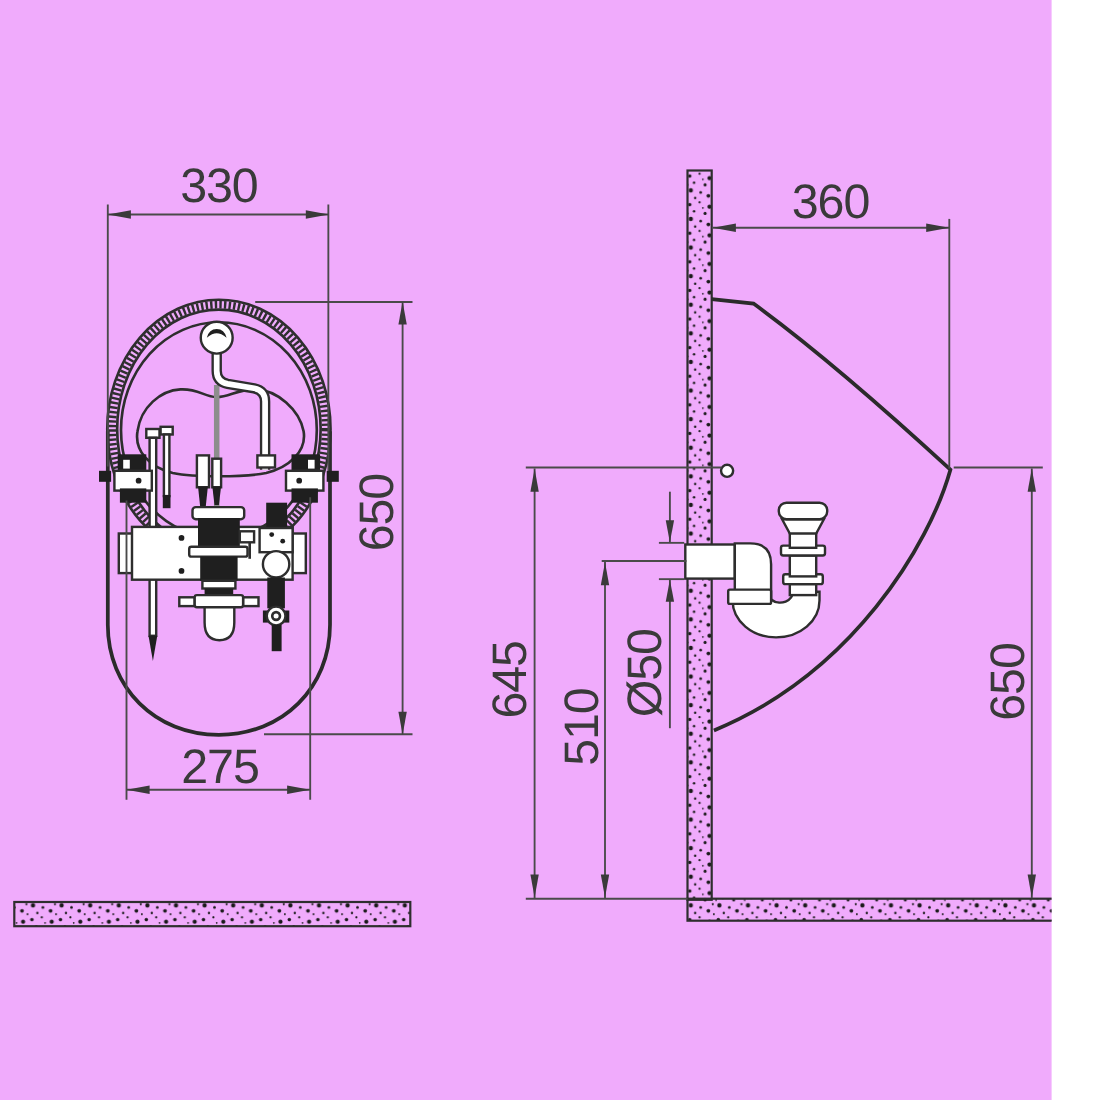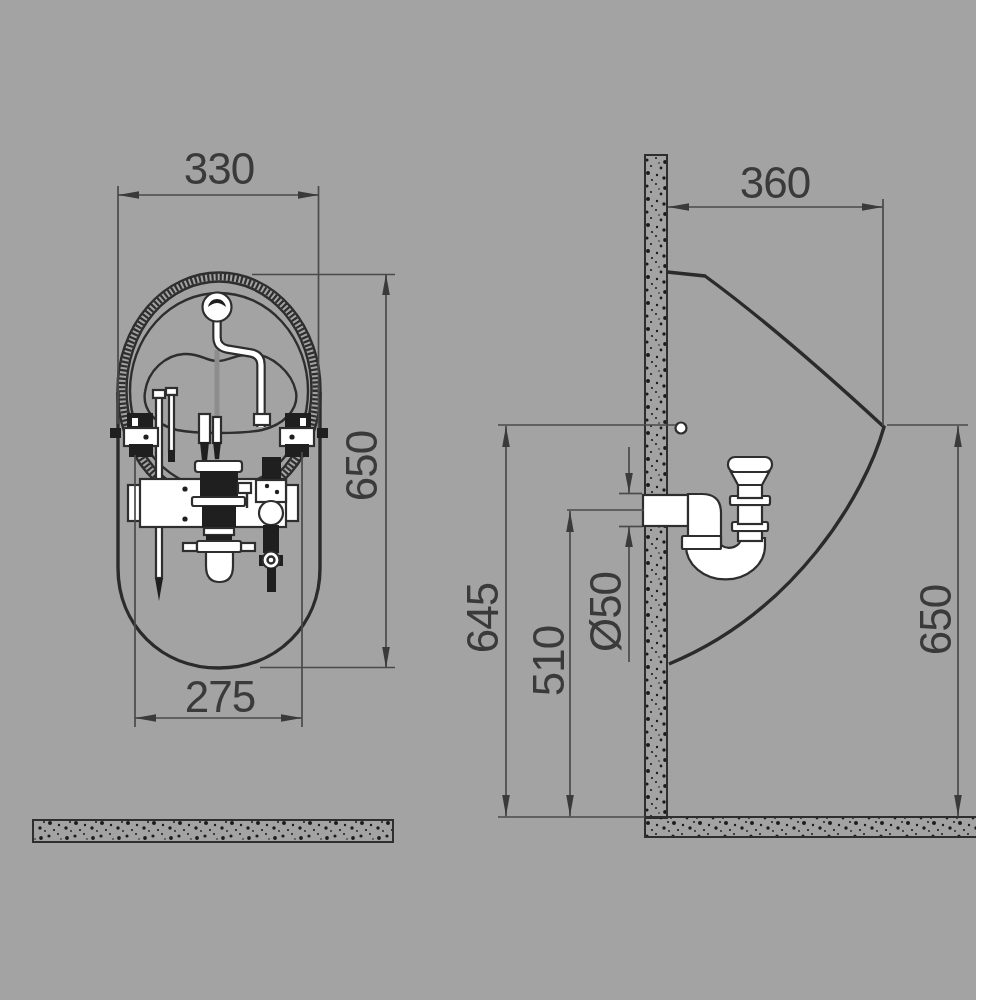--- a/index.html
+++ b/index.html
@@ -1,17 +1,17 @@
 <!DOCTYPE html>
 <html><head>
 <meta charset="utf-8">
 <style>
   html,body{margin:0;padding:0;background:#ffffff;}
-  .stage{position:relative;width:956px;height:1000px;background:#a3a3a3;overflow:hidden;
-         font-family:"Liberation Sans", sans-serif;padding-left:20px;}
+  .stage{position:relative;width:956px;height:1000px;background:#f0abfc;overflow:hidden;
+         font-family:"Liberation Sans", sans-serif;}
   svg{display:block;}
   .obj{stroke:#2e2e2e;fill:none;stroke-width:2.4;}
   .obj-bold{stroke:#2b2b2b;fill:none;stroke-width:3.4;}
   .obj-white{stroke:#2e2e2e;fill:#ffffff;stroke-width:2.2;}
   .obj-black{fill:#1f1f1f;stroke:none;}
   .dimline{stroke:#4a4a4a;stroke-width:1.7;fill:none;}
   .arrow{fill:#3a3a3a;stroke:none;}
   .dim-text{font-size:44px;fill:#3a3a3a;letter-spacing:-1px;}
   .speckfill{stroke:#2e2e2e;stroke-width:2;}
 </style>

